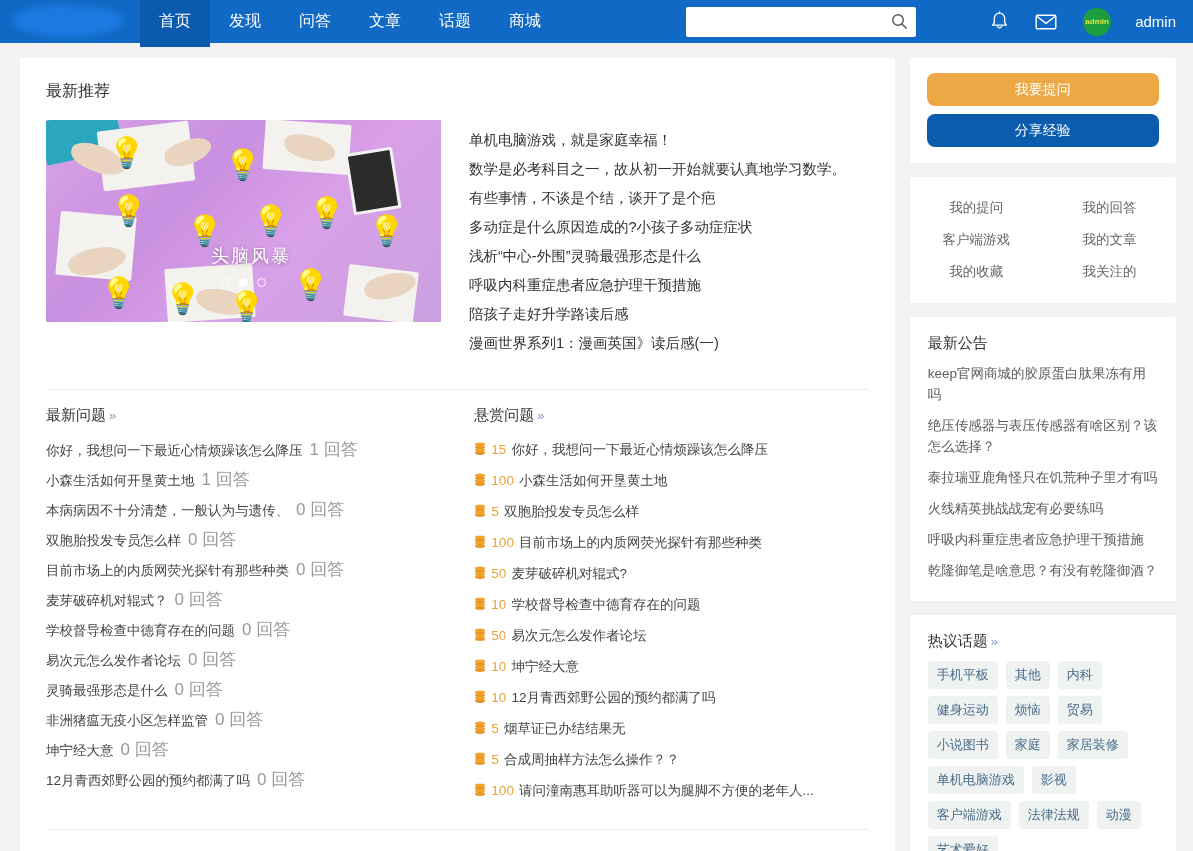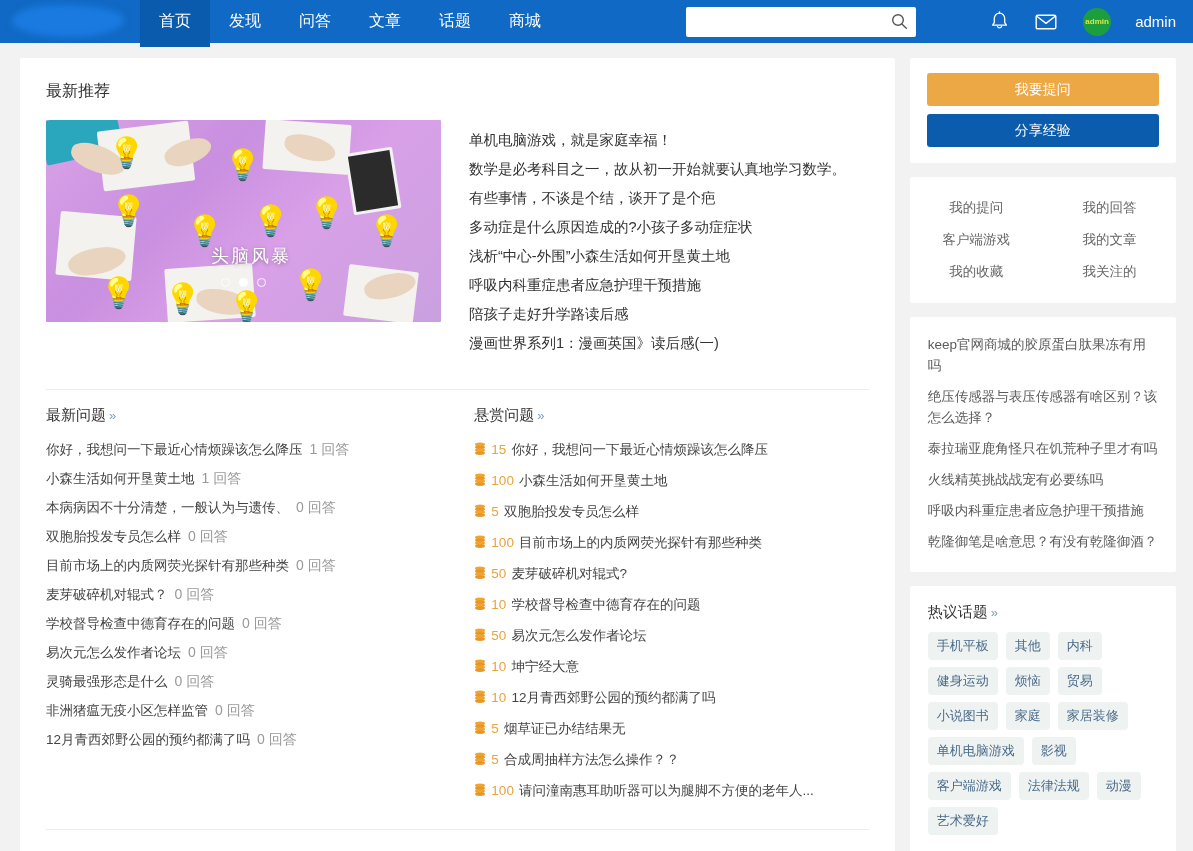--- a/index.html
+++ b/index.html
@@ -167,21 +167,21 @@
   }
   .sec-head .arrows { color: #7f9bbf; font-size: 13px; margin-left: 3px; }
   .q-item {
     line-height: 29px;
     font-size: 13.5px;
     white-space: nowrap;
     overflow: hidden;
     cursor: pointer;
   }
   .q-item .q-text { color: #444; }
-  .q-item .q-count { color: #999; margin-left: 7px; font-size: 14px; }
+  .q-item .q-count { color: #999; margin-left: 7px; font-size: 17px; }
   .coin {
     display: inline-block;
     vertical-align: -2px;
     margin-right: 5px;
   }
   .q-item .bounty { color: #e8a33d; margin-right: 5px; font-size: 13.5px; }
 
   .divider2 { height: 1px; background: #ededed; margin-top: 22px; }
   .experts { padding: 17px 0 24px 0; }
 
@@ -189,21 +189,21 @@
   .card {
     background: #fff;
     border-radius: 2px;
   }
   .card-btns { padding: 15px 17px 16px 17px; }
   .btn {
     display: block; width: 100%;
     height: 33px; line-height: 33px;
     text-align: center;
     color: #fff; font-size: 14px;
-    border: none; border-radius: 3px;
+    border: none; border-radius: 8px;
     cursor: pointer;
     font-family: "Liberation Sans", sans-serif;
   }
   .btn.ask { background: #eda846; margin-bottom: 8px; }
   .btn.share { background: #0b5cad; }
 
   .links-grid {
     display: grid;
     grid-template-columns: 1fr 1fr;
     row-gap: 14px;
@@ -337,21 +337,21 @@
           <div class="dot on"></div>
           <div class="dot"></div>
         </div>
       </div>
 
       <div class="rec-list">
         <a>单机电脑游戏，就是家庭幸福！</a>
         <a>数学是必考科目之一，故从初一开始就要认真地学习数学。</a>
         <a>有些事情，不谈是个结，谈开了是个疤</a>
         <a>多动症是什么原因造成的?小孩子多动症症状</a>
-        <a>浅析“中心-外围”小森生活如何开垦黄土地</a>
+        <a>浅析“中心-外围”灵骑最强形态是什么</a>
         <a>呼吸内科重症患者应急护理干预措施</a>
         <a>陪孩子走好升学路读后感</a>
         <a>漫画世界系列1：漫画英国》读后感(一)</a>
       </div>
     </div>
 
     <div class="divider"></div>
 
     <div class="q-cols">
 
@@ -362,20 +362,21 @@
         <div class="q-item"><span class="q-text">你好，我想问一下最近心情烦躁该怎么降压</span><span class="q-count">1 回答</span></div>
         <div class="q-item"><span class="q-text">小森生活如何开垦黄土地</span><span class="q-count">1 回答</span></div>
         <div class="q-item"><span class="q-text">本病病因不十分清楚，一般认为与遗传、</span><span class="q-count">0 回答</span></div>
         <div class="q-item"><span class="q-text">双胞胎投发专员怎么样</span><span class="q-count">0 回答</span></div>
         <div class="q-item"><span class="q-text">目前市场上的内质网荧光探针有那些种类</span><span class="q-count">0 回答</span></div>
         <div class="q-item"><span class="q-text">麦芽破碎机对辊式？</span><span class="q-count">0 回答</span></div>
         <div class="q-item"><span class="q-text">学校督导检查中德育存在的问题</span><span class="q-count">0 回答</span></div>
         <div class="q-item"><span class="q-text">易次元怎么发作者论坛</span><span class="q-count">0 回答</span></div>
         <div class="q-item"><span class="q-text">灵骑最强形态是什么</span><span class="q-count">0 回答</span></div>
         <div class="q-item"><span class="q-text">非洲猪瘟无疫小区怎样监管</span><span class="q-count">0 回答</span></div>
+        <div class="q-item"><span class="q-text">坤宁经大意</span><span class="q-count">0 回答</span></div>
         <div class="q-item"><span class="q-text">12月青西郊野公园的预约都满了吗</span><span class="q-count">0 回答</span></div>
       </div>
 
       <div class="q-col right">
         <div class="sec-head">
           <span>悬赏问题</span><span class="arrows">»</span>
         </div>
 
         <div class="q-item"><span class="coin"><svg width="12" height="14" viewBox="0 0 12 14">
                 <ellipse cx="6" cy="2.4" rx="5" ry="1.9" fill="#f0a52e"></ellipse>
@@ -471,20 +472,21 @@
         <a>我的提问</a>
         <a>我的回答</a>
         <a>客户端游戏</a>
         <a>我的文章</a>
         <a>我的收藏</a>
         <a>我关注的</a>
       </div>
     </div>
 
     <div class="card card-pad">
+      <div class="card-title">最新公告</div>
       <div class="notice-item">keep官网商城的胶原蛋白肽果冻有用吗</div>
       <div class="notice-item">绝压传感器与表压传感器有啥区别？该怎么选择？</div>
       <div class="notice-item">泰拉瑞亚鹿角怪只在饥荒种子里才有吗</div>
       <div class="notice-item">火线精英挑战战宠有必要练吗</div>
       <div class="notice-item">呼吸内科重症患者应急护理干预措施</div>
       <div class="notice-item" style="margin-bottom:0;">乾隆御笔是啥意思？有没有乾隆御酒？</div>
     </div>
 
     <div class="card card-pad">
       <div class="card-title">

